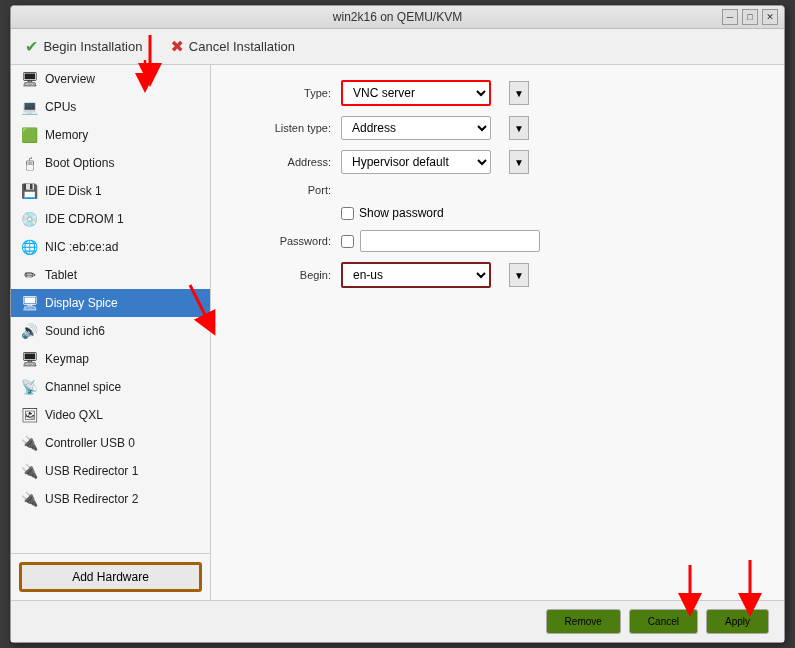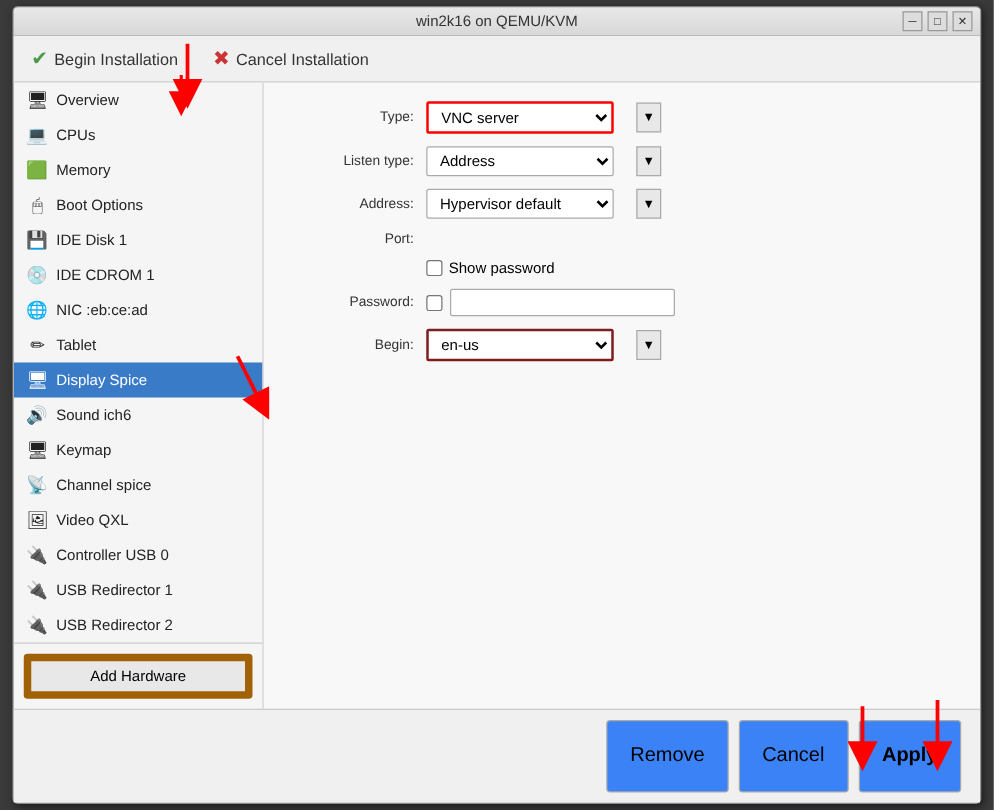--- a/index.html
+++ b/index.html
@@ -116,21 +116,21 @@
       flex-shrink: 0;
     }
     .sidebar-footer {
       border-top: 1px solid #ccc;
       padding: 8px;
     }
     .add-hw-btn {
       width: 100%;
       padding: 5px;
       background: #e8e8e8;
-      border: 6px solid #a16207;
+      border: 3px solid #a16207;
       border-radius: 3px;
       cursor: pointer;
       font-size: 12px;
       text-align: center;
     }
     .content-area {
       flex: 1;
       padding: 15px 20px;
       background: #f8f8f8;
       overflow-y: auto;
@@ -200,26 +200,26 @@
     }
     .footer-buttons {
       border-top: 1px solid #ccc;
       padding: 8px 15px;
       display: flex;
       justify-content: flex-end;
       gap: 8px;
       background: #f0f0f0;
     }
     .footer-btn {
-      padding: 19px 18px;
+      padding: 6px 18px;
       border: 1px solid #aaa;
-      background: #3b82f6;
+      background: #4d7c0f;
       border-radius: 3px;
       cursor: pointer;
-      font-size: 16px;
+      font-size: 10px;
     }
     .window-wrapper {
       position: relative;
     }
   </style>
 </head>
 <body>
 
 <div class="window-wrapper" style="position:relative;">
   <div class="window">
@@ -377,21 +377,21 @@
             </select>
             <div class="dropdown-btn">▼</div>
           </div>
         </div>
       </div>
     </div>
 
     <div class="footer-buttons">
       <button class="footer-btn">Remove</button>
       <button class="footer-btn">Cancel</button>
-      <button class="footer-btn" style="font-weight:bold;">Apply</button>
+      <button class="footer-btn" style="font-weight:normal;">Apply</button>
     </div>
   </div>
 
   <svg style="position:absolute;top:0;left:0;width:775px;height:625px;pointer-events:none;">
 
     <line x1="135" y1="55" x2="135" y2="78" stroke="red" stroke-width="2.5" marker-end="url(#arrowhead)"></line>
     <defs>
       <marker id="arrowhead" markerWidth="8" markerHeight="8" refX="4" refY="4" orient="auto">
         <path d="M0,0 L8,4 L0,8 Z" fill="red"></path>
       </marker>

